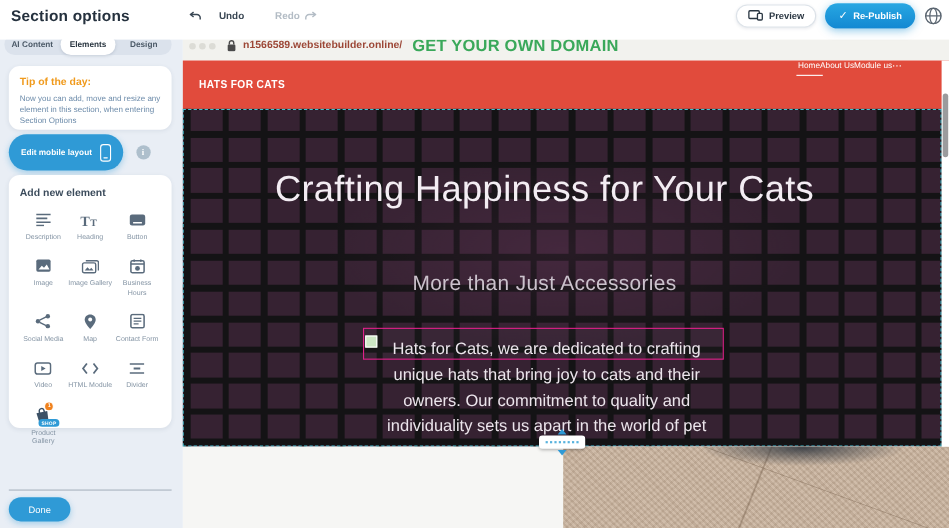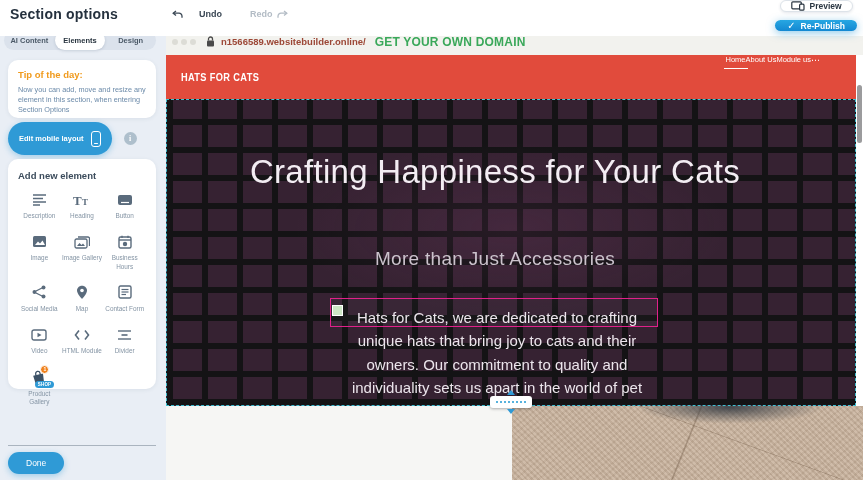--- a/index.html
+++ b/index.html
@@ -6,21 +6,21 @@
   html,body { width:863px; height:480px; overflow:hidden; }
   body { font-family:"Liberation Sans","DejaVu Sans",sans-serif; background:#e9eef5; position:relative; }
 
   
   .topbar { position:absolute; left:0; top:0; width:863px; height:36px; background:#ffffff; z-index:30; }
   .topbar-title { position:absolute; left:10px; top:6px; font-size:14px; font-weight:bold; color:#25313e; letter-spacing:.2px; }
   .undoredo { position:absolute; left:172px; top:0; height:28px; display:flex; align-items:center; gap:16px; }
   .ur-btn { display:flex; align-items:center; gap:4px; background:none; border:none; cursor:pointer; font-family:inherit; }
   .ur-btn span { font-size:9px; font-weight:bold; color:#3a4754;padding-left:12px; }
   .ur-btn.disabled span { color:#b3bcc5; }
-  .topbar-right { position:absolute; right:6px; top:0; height:28px; display:flex; align-items:center; gap:8px;flex-direction:column; }
+  .topbar-right { position:absolute; right:6px; top:0; height:28px; display:flex; align-items:center; gap:8px; }
   .btn-preview { display:flex; align-items:center; gap:5px; height:21px; padding:0 10px; background:#fff; border:1px solid #dde3e9; border-radius:11px; box-shadow:0 1px 3px rgba(40,60,90,.12); cursor:pointer; font-family:inherit; }
   .btn-preview span { font-size:8.5px; font-weight:bold; color:#2a3642; }
   .btn-republish { display:flex; align-items:center; gap:5px; height:23px; padding:0 12px; background:linear-gradient(180deg,#27a7e2,#1388d2); border:none; border-radius:12px; box-shadow:0 2px 8px rgba(33,150,214,.5); cursor:pointer; font-family:inherit; }
   .btn-republish .chk { color:#fff; font-size:10px; }
   .btn-republish span.lbl { font-size:8.5px; font-weight:bold; color:#ffffff; }
 
   
   .sidebar { position:absolute; left:0; top:28px; width:166px; height:452px; background:#e9eef5; z-index:20; }
   .tabs { position:absolute; left:4px; top:3px; width:152px; height:19px; background:#dbe2ec; border-radius:11px; display:flex; align-items:center; }
   .tab { flex:1; height:19px; border:none; background:none; border-radius:10px; font-size:7.5px; font-weight:bold; color:#4c5a68; cursor:pointer; font-family:inherit; }
@@ -45,21 +45,21 @@
   .pg-shop { position:absolute; bottom:-2px; right:-8px; background:#2f9ad6; color:#fff; font-size:4.5px; font-weight:bold; padding:1px 3px; border-radius:4px; letter-spacing:.2px; }
   .sidebar-divider { position:absolute; left:8px; top:417px; width:148px; height:1px; background:#aab4bf; }
   .btn-done { position:absolute; left:8px; top:424px; height:22px; padding:0 18px; background:#2f9ad6; border:none; border-radius:11px; box-shadow:0 2px 6px rgba(47,154,214,.4); font-size:8.5px; font-weight:normal; color:#fff; cursor:pointer; font-family:inherit; }
 
   
   .preview { position:absolute; left:166px; top:28px; width:697px; height:452px; background:#fff; }
   .chrome { position:absolute; left:0; top:0; width:697px; height:27px; background:#f2f2ee; border-radius:8px 8px 0 0; display:flex; align-items:center; padding-left:6px;text-align:right; }
   .win-dots { display:flex; gap:3px; margin-right:10px; }
   .win-dots i { width:6px; height:6px; border-radius:50%; background:#dcdcd6; }
   .chrome-url { font-size:9.5px; font-weight:bold; color:#9c4736; margin-left:6px; }
-  .chrome-domain { font-size:12px; font-weight:bold; color:#3aa85a; margin-left:9px; letter-spacing:.2px; cursor:pointer; }
+  .chrome-domain { font-size:15px; font-weight:bold; color:#3aa85a; margin-left:9px; letter-spacing:.2px; cursor:pointer; }
 
   .site-header { position:absolute; left:0; top:27px; width:697px; height:44px; background:#e14b3c; display:flex; align-items:center; }
   .site-logo { margin-left:15px; color:#fff; font-size:10.5px; font-weight:bold; letter-spacing:.4px; transform:scaleX(.88); transform-origin:left; white-space:nowrap; }
   .site-nav { position:absolute; right:42px; top:0; height:54px; display:flex; align-items:flex-start; }
   .nav-link { color:#fff; font-size:7.5px; cursor:pointer; position:relative; }
   .nav-link.active::after { content:""; position:absolute; left:-2px; right:-2px; bottom:-5px; height:1px; background:#fff; }
   .nav-more { color:#fff; font-size:9px; cursor:pointer; letter-spacing:1px; }
 
   
   .hero { position:absolute; left:0; top:71px; width:690px; height:307px;

